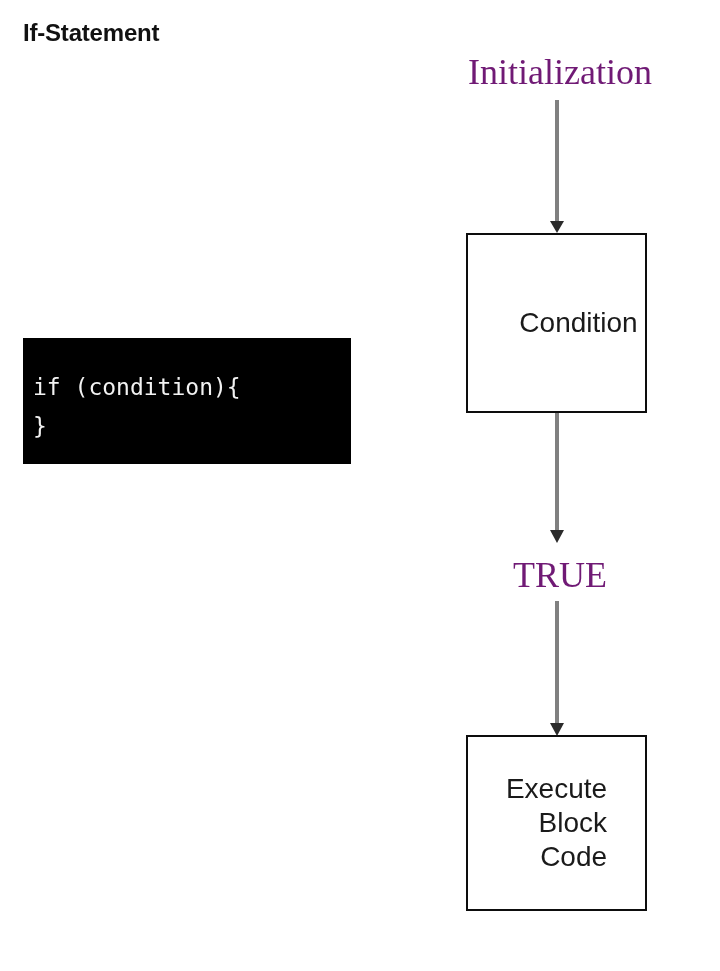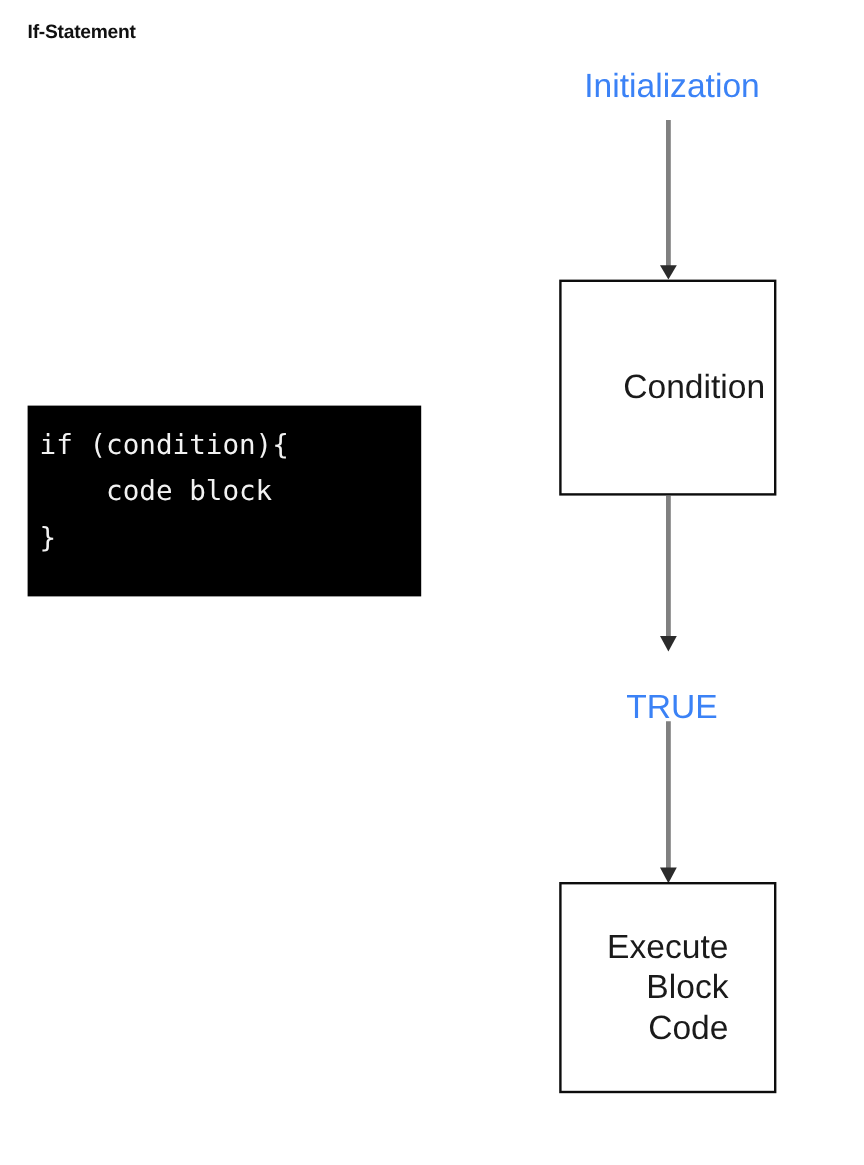--- a/index.html
+++ b/index.html
@@ -21,37 +21,37 @@
     left: 0; top: 0;
     width: 720px;
     height: 971px;
   }
 
   
   .page-title {
     position: absolute;
     left: 23px;
     top: 19px;
-    font-size: 16px;
+    font-size: 24px;
     font-weight: bold;
     letter-spacing: -0.2px;
     color: #111111;
     white-space: nowrap;
   }
 
   
   .code-block {
     position: absolute;
     left: 23px;
     top: 338px;
     width: 328px;
-    height: 159px;
+    height: 126px;
     background: #000000;
     box-sizing: border-box;
-    padding: 14px 0 0 10px;
+    padding: 30px 0 0 10px;
   }
   .code-line {
     font-family: "DejaVu Sans Mono", monospace;
     font-size: 23px;
     line-height: 39px;
     color: #f2f2f2;
     white-space: pre;
     letter-spacing: 0px;
   }
 
@@ -60,35 +60,35 @@
     position: absolute;
     left: 400px;
     top: 0;
     width: 320px;
     height: 971px;
   }
 
   .flow-label {
     position: absolute;
     text-align: center;
-    font-size: 28px;
+    font-size: 36px;
     line-height: 34px;
-    color: #3b82f6;
+    color: #701a75;
     white-space: nowrap;
+    font-family: Liberation Serif, serif;
   }
   .label-initialization {
     left: 0px;
     top: 55px;
     width: 320px;
   }
   .label-true {
     left: 0px;
     top: 558px;
     width: 320px;
-    margin-top: 14px;
   }
 
   .flow-box {
     position: absolute;
     border: 2px solid #0d0d0d;
     background: #ffffff;
     box-sizing: border-box;
     display: flex;
     align-items: center;
     justify-content: center;
@@ -125,21 +125,20 @@
 </style>
 </head>
 <body>
 
 <div class="canvas">
 
   <div class="page-title">If-Statement</div>
 
   <div class="code-block">
     <div class="code-line">if (condition){</div>
-    <div class="code-line">    code block</div>
     <div class="code-line">}</div>
   </div>
 
   <div class="flow">
 
     <svg class="arrow-svg" viewBox="0 0 320 971">
 
       <line x1="157" y1="100" x2="157" y2="224" stroke="#808080" stroke-width="4"></line>
       <polygon points="150,221 164,221 157,233" fill="#2b2b2b"></polygon>
 

